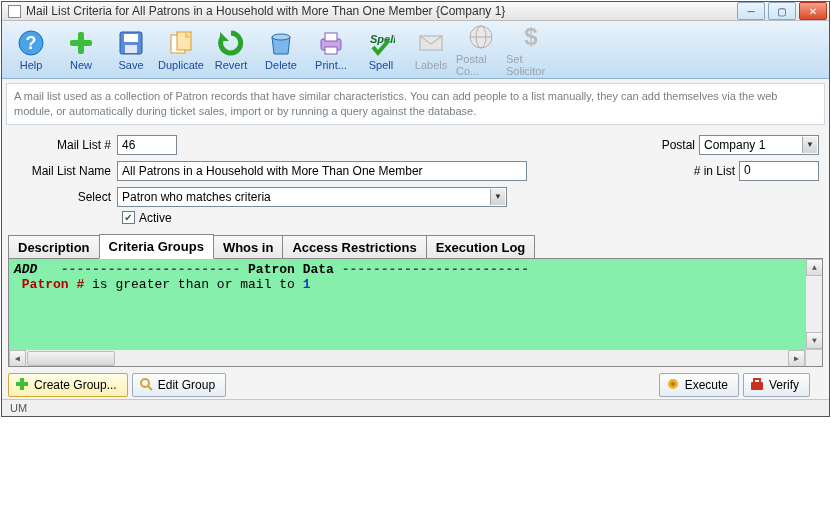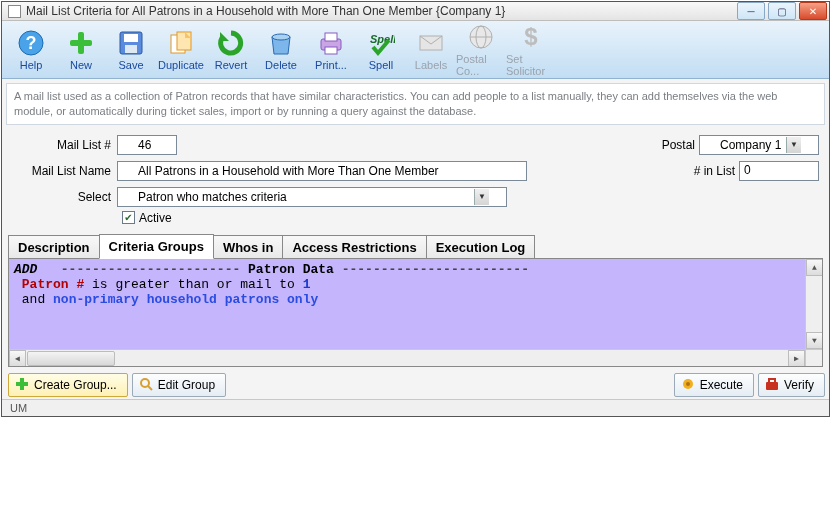--- a/index.html
+++ b/index.html
@@ -84,21 +84,21 @@
   .form-row {
     display: flex; align-items: center; height: 24px; margin-bottom: 2px;
   }
   .form-label {
     width: 105px; text-align: right; padding-right: 6px; color: #000; font-size: 12px;
   }
   .text-input, .dropdown {
     border: 1px solid #7a8a99;
     background: #fff;
     height: 20px;
-    padding: 1px 20px;
+    padding: 1px 4px;
     font-size: 12px;
     display:flex; align-items:center;
   }
   .dropdown { position: relative; justify-content: space-between; }
   .dd-arrow {
     width:15px; height:16px;
     background: linear-gradient(#f0f0f0,#d4d4d4);
     border-left:1px solid #9aa;
     display:flex;align-items:center;justify-content:center;
     font-size:8px; color:#333;
@@ -112,41 +112,41 @@
   .tabbar { display:flex; align-items:flex-end; margin: 2px 6px 0 6px; height:26px; }
   .tab {
     border:1px solid #888; border-bottom:none;
     background: linear-gradient(#f8f8f8,#e8e8e8);
     padding:4px 9px; font-size:13px; font-weight:bold;
     margin-right:-1px; position:relative; top:1px;
     color:#000;
   }
   .tab.active { background:#fff; z-index:2; border-bottom:1px solid #fff;}
   .tab-body {
-    border:1px solid #888; background:#c4b5fd; margin:0 6px 2px 6px;
+    border:1px solid #888; background:#86efac; margin:0 6px 2px 6px;
     height: 190px; position:relative;
     font-family: "Courier New", monospace; font-size:13px;
     padding: 3px 5px;
     overflow:hidden;
   }
   .sbar-v { position:absolute; right:0; top:0; bottom:17px; width:17px; background:#efefef; border-left:1px solid #c9c9c9;}
   .sbar-h { position:absolute; left:0; right:17px; bottom:0; height:17px; background:#efefef; border-top:1px solid #c9c9c9; display:flex; align-items:center;}
   .sbar-corner{position:absolute;right:0;bottom:0;width:17px;height:17px;background:#efefef;border-left:1px solid #c9c9c9;border-top:1px solid #c9c9c9;}
   .sbar-btn{width:17px;height:17px;background:linear-gradient(#f8f8f8,#dcdcdc);border:1px solid #bcbcbc;display:flex;align-items:center;justify-content:center;font-size:8px;color:#555;}
   .thumb-h{height:15px;width:88px;background:linear-gradient(#f4f4f4,#d8d8d8);border:1px solid #bcbcbc;margin-left:1px;border-radius:2px;}
 
   .row1 { color:#000; font-weight:bold; font-style:italic;}
   .dashes{ color:#444; font-weight:bold; letter-spacing:0;}
   .patronno{ color:#b30000; font-weight:bold;}
   .vallink{ color:#1a3acd; font-weight:bold;}
   .nonprim{ color:#2a4ce0; font-weight:bold;}
   .plain{ color:#000; font-weight:normal;}
 
   .btn-row {
-    display:flex; align-items:center; margin:4px 4px 2px 6px; gap:4px; height:28px;
+    display:flex; align-items:center; margin:4px 19px 2px 6px; gap:4px; height:28px;
   }
   .btn {
     border:1px solid #9aaab8;
     background: linear-gradient(#fdfefe,#e5edf4);
     height:24px; padding:0 10px 0 6px;
     display:flex; align-items:center; gap:5px;
     font-size:12px; border-radius:2px;
   }
   .btn.primary-ish { background:linear-gradient(#fffde6,#fef1b5); border-color:#cda93a;}
   .spacer{flex:1;}
@@ -317,23 +317,20 @@
   <div class="tab-body">
     <div>
       <span class="row1">ADD</span>
       <span class="dashes">&nbsp;&nbsp;----------------------- </span>
       <span class="row1" style="font-style:normal;">Patron Data</span>
       <span class="dashes"> ------------------------</span>
     </div>
     <div>
       &nbsp;<span class="patronno">Patron #</span><span class="plain"> is greater than or mail to </span><span class="vallink">1</span>
     </div>
-    <div>
-      &nbsp;<span class="plain">and </span><span class="nonprim">non-primary household patrons only</span>
-    </div>
     <div class="sbar-v">
       <div class="sbar-btn" style="position:absolute;top:0;">▲</div>
       <div class="sbar-btn" style="position:absolute;bottom:0;">▼</div>
     </div>
     <div class="sbar-h">
       <div class="sbar-btn">◀</div>
       <div class="thumb-h"></div>
       <div style="flex:1"></div>
       <div class="sbar-btn">▶</div>
     </div>

